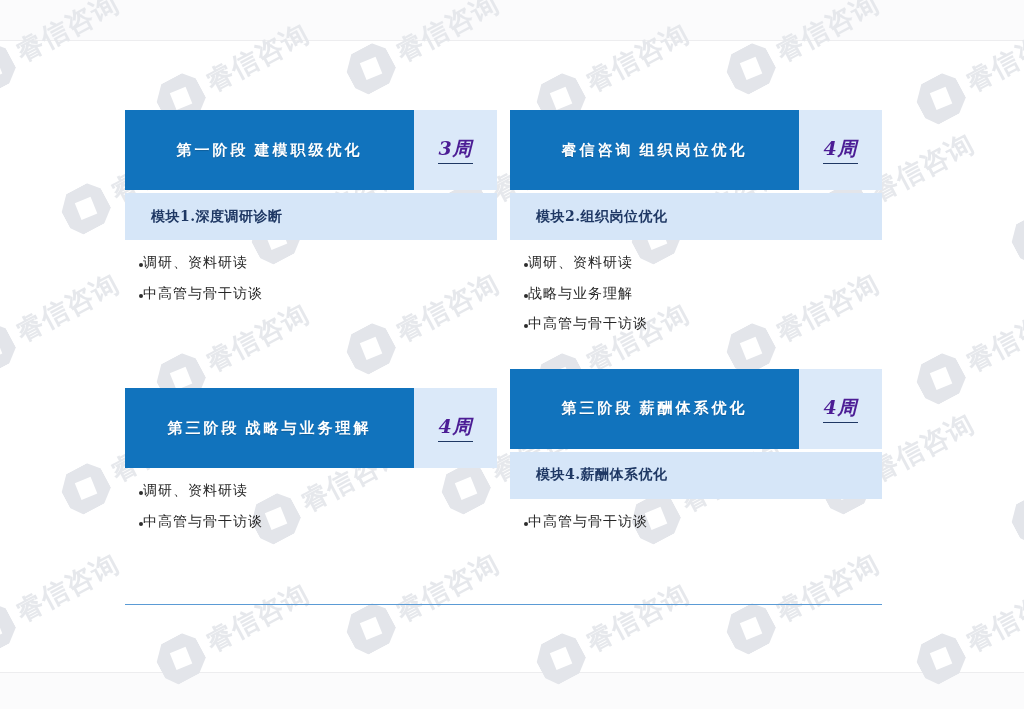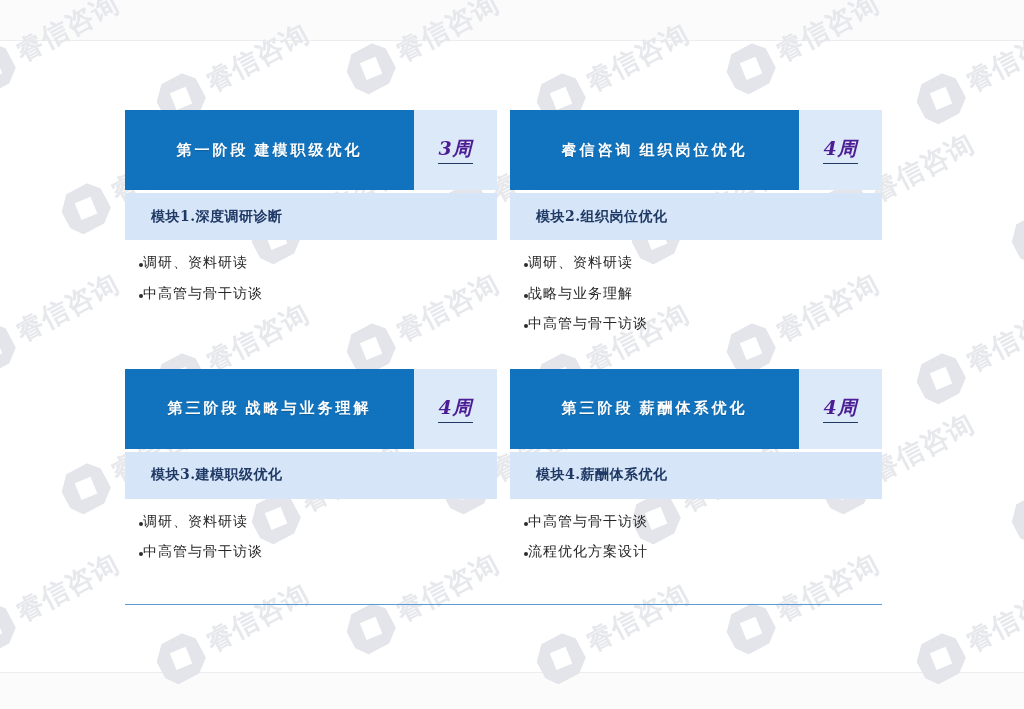--- a/index.html
+++ b/index.html
@@ -318,23 +318,20 @@
     <div class="card">
       <div class="card-top">
         <div class="phase-head">
           <div class="phase-line">第三阶段</div>
           <div class="phase-line">战略与业务理解</div>
         </div>
         <div class="week-cell">
           <span class="week-text">4周</span>
         </div>
       </div>
-      <div class="module-bar">
-        <span class="module-title">模块3.建模职级优化</span>
-      </div>
       <ul class="bullets">
         <li>
             <span class="dot"></span>
             <span class="txt">调研、资料研读</span>
           </li>
         <li>
             <span class="dot"></span>
             <span class="txt">中高管与骨干访谈</span>
           </li>
       </ul>
@@ -351,23 +348,19 @@
         </div>
       </div>
       <div class="module-bar">
         <span class="module-title">模块4.薪酬体系优化</span>
       </div>
       <ul class="bullets">
         <li>
             <span class="dot"></span>
             <span class="txt">中高管与骨干访谈</span>
           </li>
-        <li>
-            <span class="dot"></span>
-            <span class="txt">流程优化方案设计</span>
-          </li>
       </ul>
     </div>
   </div>
 
 </div>
 
 <div class="footer-rule"></div>
 
 </body></html>

